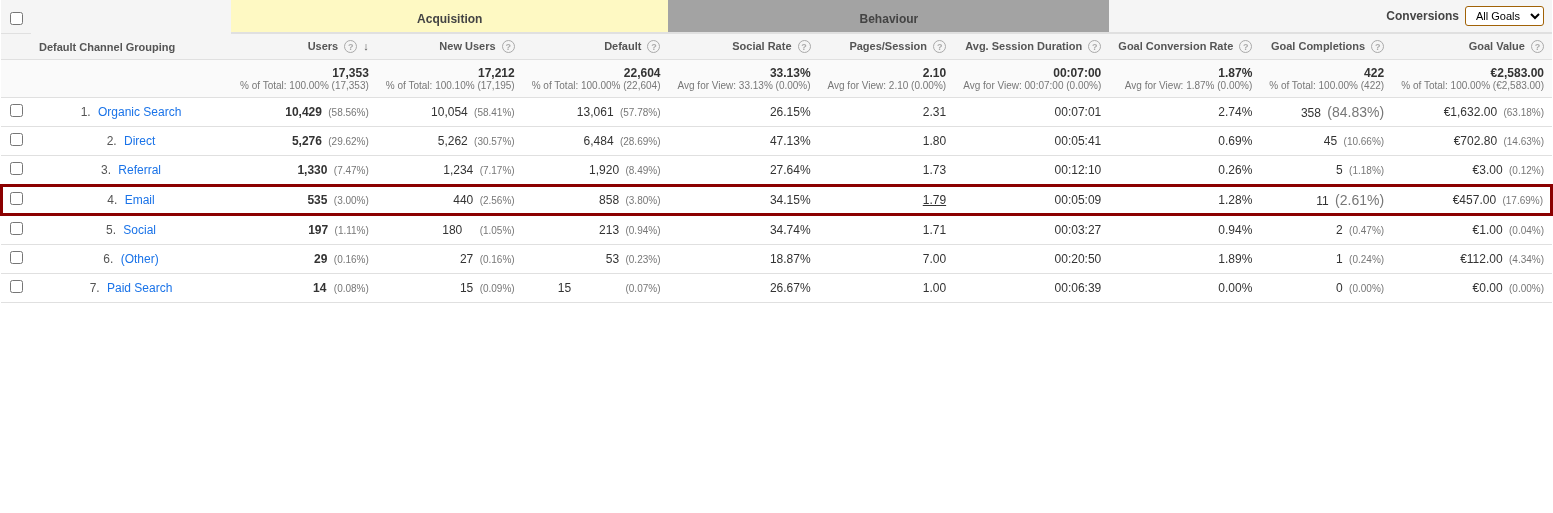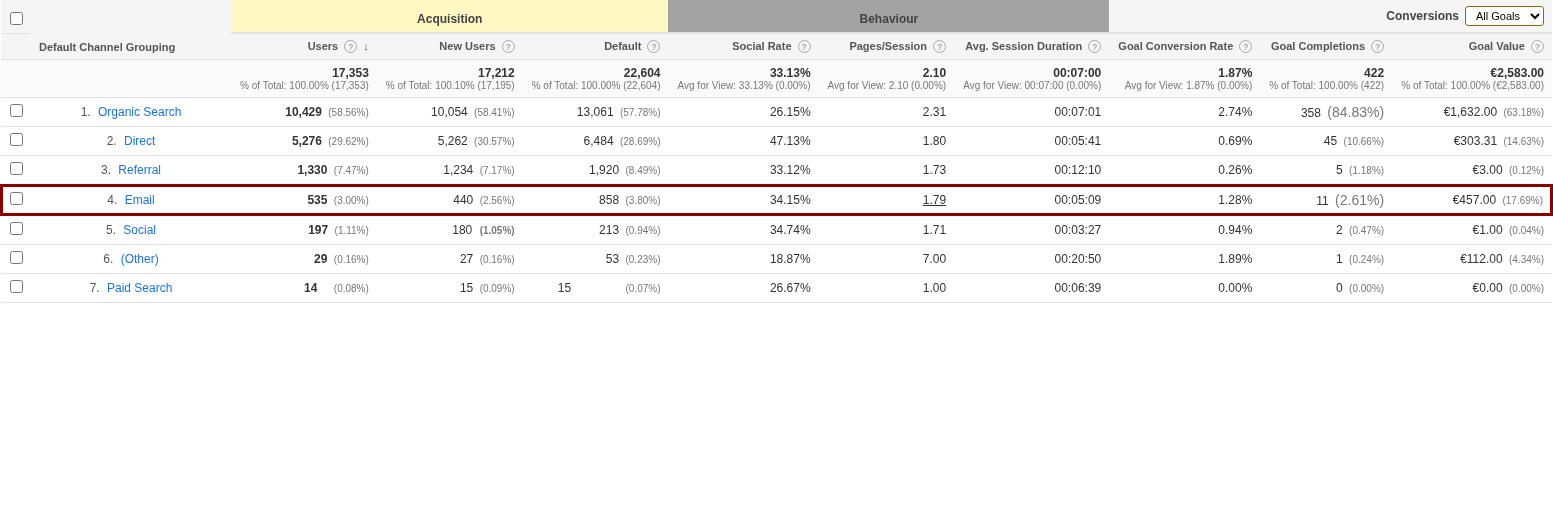--- a/index.html
+++ b/index.html
@@ -231,21 +231,21 @@
       <span>00:05:41</span>
     </td>
     <td>
       <span>0.69%</span>
     </td>
     <td>
       <span>45</span>
       <span style="color:#777;font-size:10px;margin-left:3px;">(10.66%)</span>
     </td>
     <td>
-      <span>€303.31</span>
+      <span>€702.80</span>
       <span style="color:#777;font-size:10px;margin-left:3px;">(14.63%)</span>
     </td>
   </tr>
         <tr>
     <td class="checkbox-col">
       <input type="checkbox" style="">
     </td>
     <td class="col-channel">
       <span class="row-num">3.</span>
       <a href="#" class="link">Referral</a>
@@ -256,21 +256,21 @@
     </td>
     <td>
       <span>1,234</span>
       <span style="color:#777;font-size:10px;margin-left:3px;">(7.17%)</span>
     </td>
     <td>
       <span>1,920</span>
       <span style="color:#777;font-size:10px;margin-left:3px;">(8.49%)</span>
     </td>
     <td>
-      <span>33.12%</span>
+      <span>27.64%</span>
     </td>
     <td>
       <span>1.73</span>
     </td>
     <td>
       <span>00:12:10</span>
     </td>
     <td>
       <span>0.26%</span>
     </td>
@@ -331,21 +331,21 @@
     <td class="col-channel">
       <span class="row-num">5.</span>
       <a href="#" class="link">Social</a>
     </td>
     <td>
       <span class="bold">197</span>
       <span style="color:#777;font-size:10px;margin-left:3px;">(1.11%)</span>
     </td>
     <td>
       <span>180</span>
-      <span style="color:#777;font-size:10px;margin-left:4px;font-weight:bold;">(1.05%)</span>
+      <span style="color:#777;font-size:10px;margin-left:14px;">(1.05%)</span>
     </td>
     <td>
       <span>213</span>
       <span style="color:#777;font-size:10px;margin-left:3px;">(0.94%)</span>
     </td>
     <td>
       <span>34.74%</span>
     </td>
     <td>
       <span>1.71</span>
@@ -409,21 +409,21 @@
         <tr>
     <td class="checkbox-col">
       <input type="checkbox" style="">
     </td>
     <td class="col-channel">
       <span class="row-num">7.</span>
       <a href="#" class="link">Paid Search</a>
     </td>
     <td>
       <span class="bold">14</span>
-      <span style="color:#777;font-size:10px;margin-left:13px;">(0.08%)</span>
+      <span style="color:#777;font-size:10px;margin-left:4px;">(0.08%)</span>
     </td>
     <td>
       <span>15</span>
       <span style="color:#777;font-size:10px;margin-left:3px;">(0.09%)</span>
     </td>
     <td>
       <span>15</span>
       <span style="color:#777;font-size:10px;margin-left:3px;padding-left:48px;">(0.07%)</span>
     </td>
     <td>

